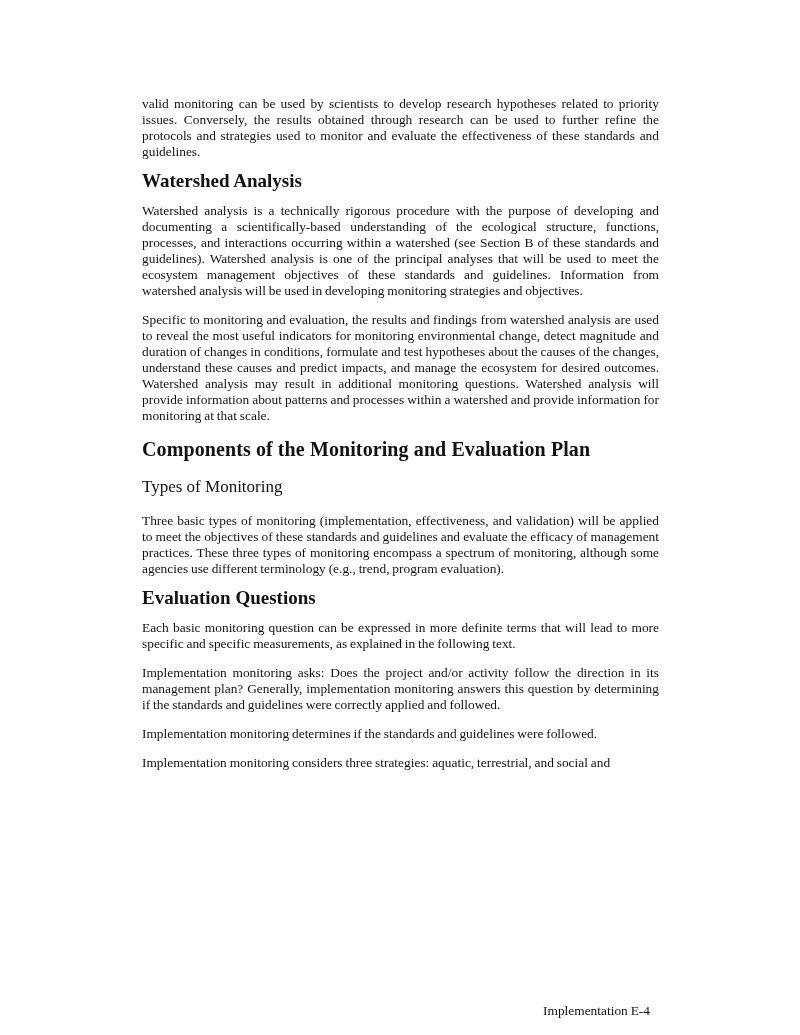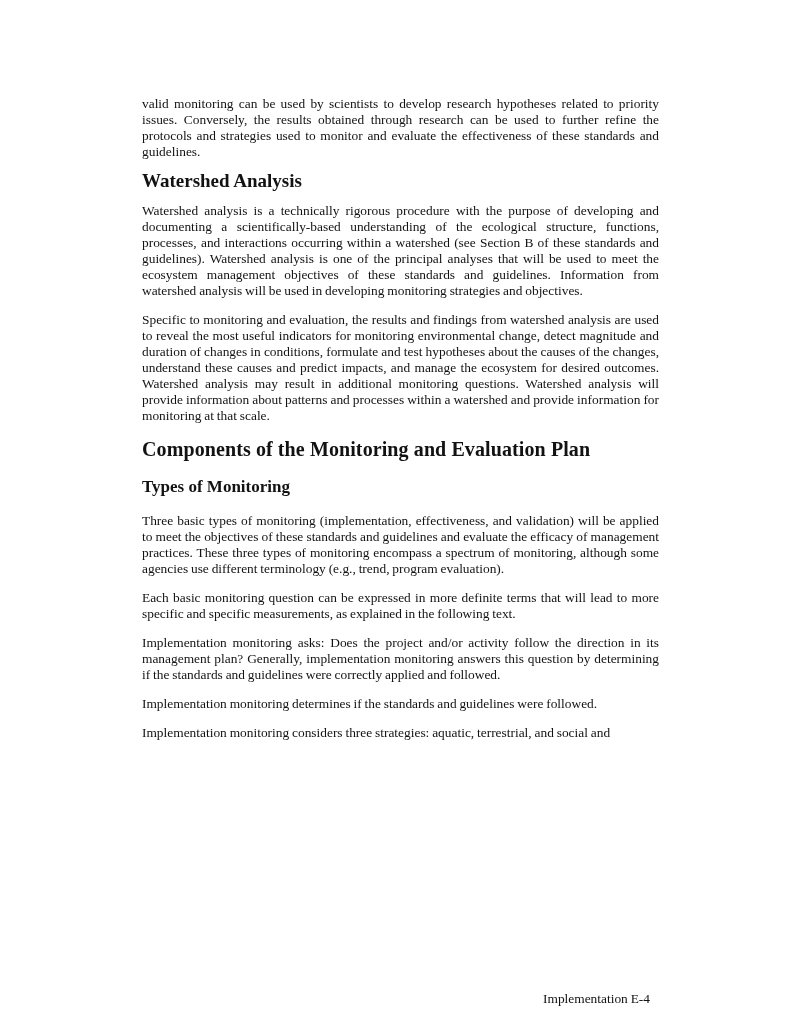--- a/index.html
+++ b/index.html
@@ -38,28 +38,28 @@
   }
   .heading-large {
     font-size: 20px;
     font-weight: bold;
     margin: 10px 0 16px 0;
     line-height: 24px;
     letter-spacing: 0.1px;
   }
   .heading-medium {
     font-size: 17px;
-    font-weight: bold;
+    font-weight: normal;
     margin: 8px 0 16px 0;
     line-height: 20px;
   }
   .page-footer {
     position: absolute;
     right: 142px;
-    bottom: 28px;
+    bottom: 16px;
     font-size: 13.4px;
     word-spacing: -0.5px;
     color: #121212;
   }
 </style>
 </head>
 <body>
 
 <div class="page">
   <div class="content">
@@ -72,20 +72,21 @@
 
     <p class="para">Specific to monitoring and evaluation, the results and findings from watershed analysis are used to reveal the most useful indicators for monitoring environmental change, detect magnitude and duration of changes in conditions, formulate and test hypotheses about the causes of the changes, understand these causes and predict impacts, and manage the ecosystem for desired outcomes. Watershed analysis may result in additional monitoring questions. Watershed analysis will provide information about patterns and processes within a watershed and provide information for monitoring at that scale.</p>
 
     <div class="heading-large">Components of the Monitoring and Evaluation Plan</div>
 
 
     <div class="heading-medium">Types of Monitoring</div>
 
     <p class="para">Three basic types of monitoring (implementation, effectiveness, and validation) will be applied to meet the objectives of these standards and guidelines and evaluate the efficacy of management practices. These three types of monitoring encompass a spectrum of monitoring, although some agencies use different terminology (e.g., trend, program evaluation).</p>
 
+    <div class="heading-bold-small">Evaluation Questions</div>
 
     <p class="para">Each basic monitoring question can be expressed in more definite terms that will lead to more specific and specific measurements, as explained in the following text.</p>
 
 
     <p class="para">Implementation monitoring asks: Does the project and/or activity follow the direction in its management plan? Generally, implementation monitoring answers this question by determining if the standards and guidelines were correctly applied and followed.</p>
 
     <p class="para">Implementation monitoring determines if the standards and guidelines were followed.</p>
 
     <p class="para">Implementation monitoring considers three strategies: aquatic, terrestrial, and social and</p>
 

